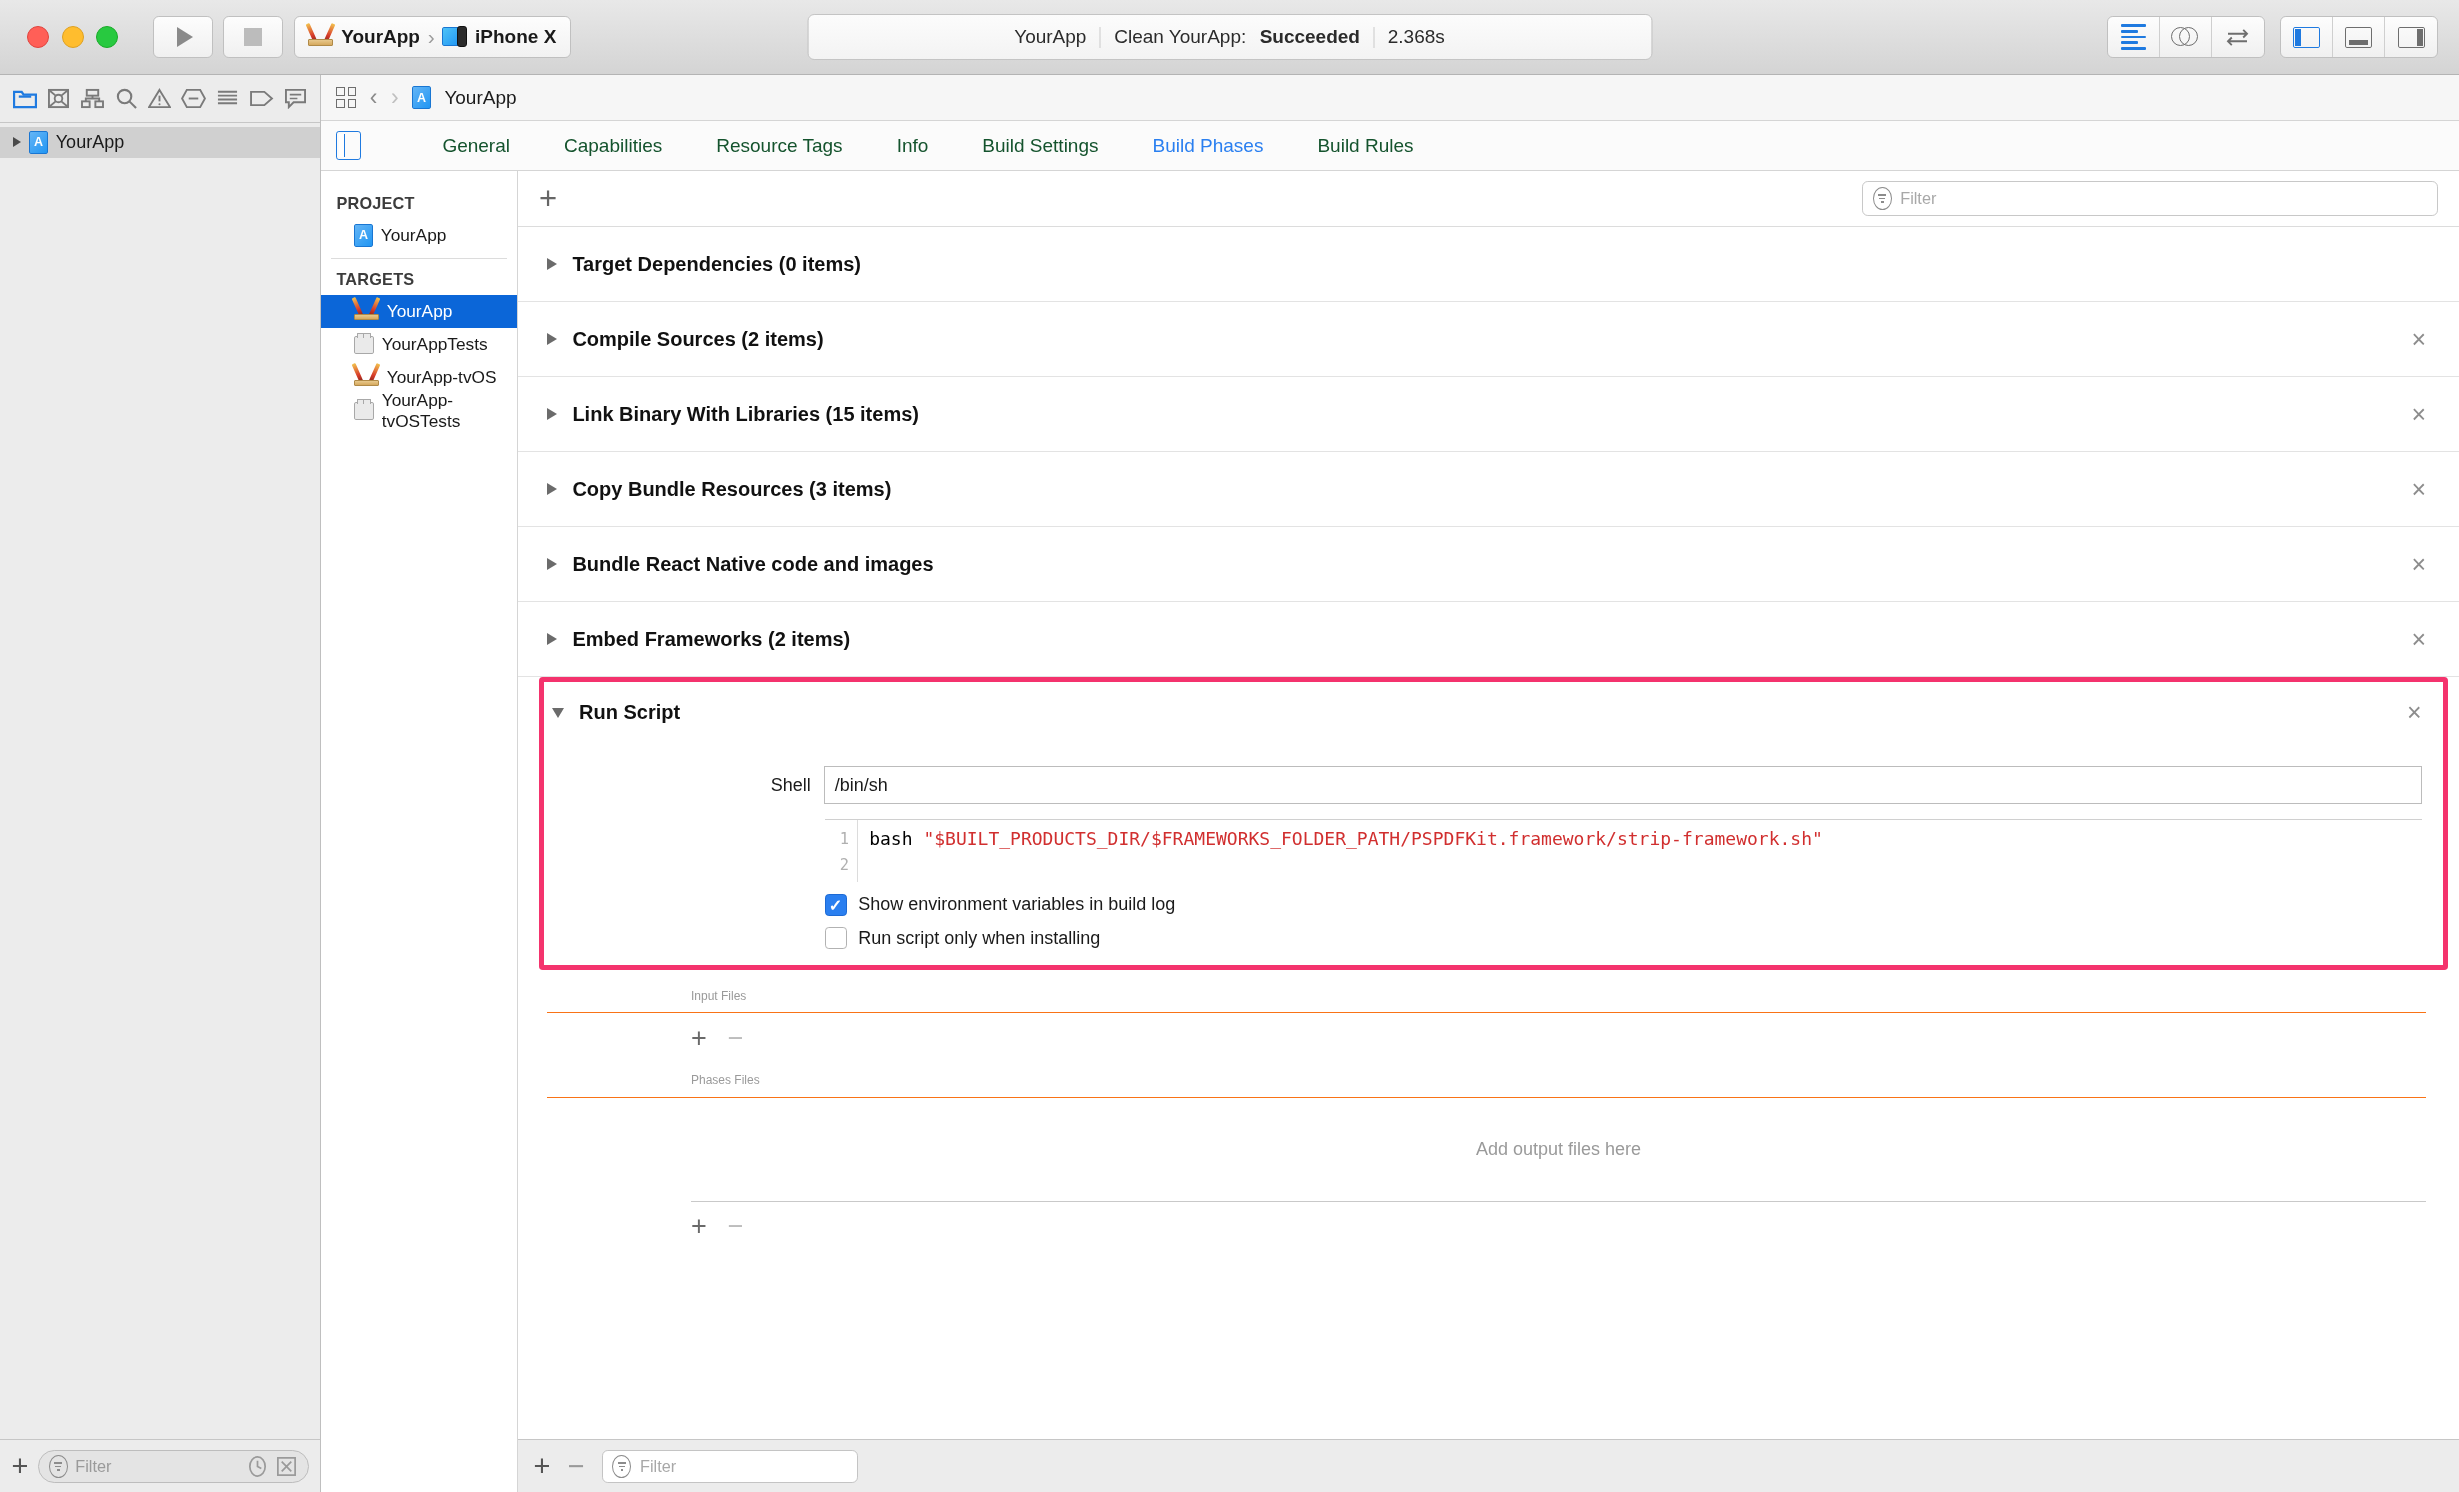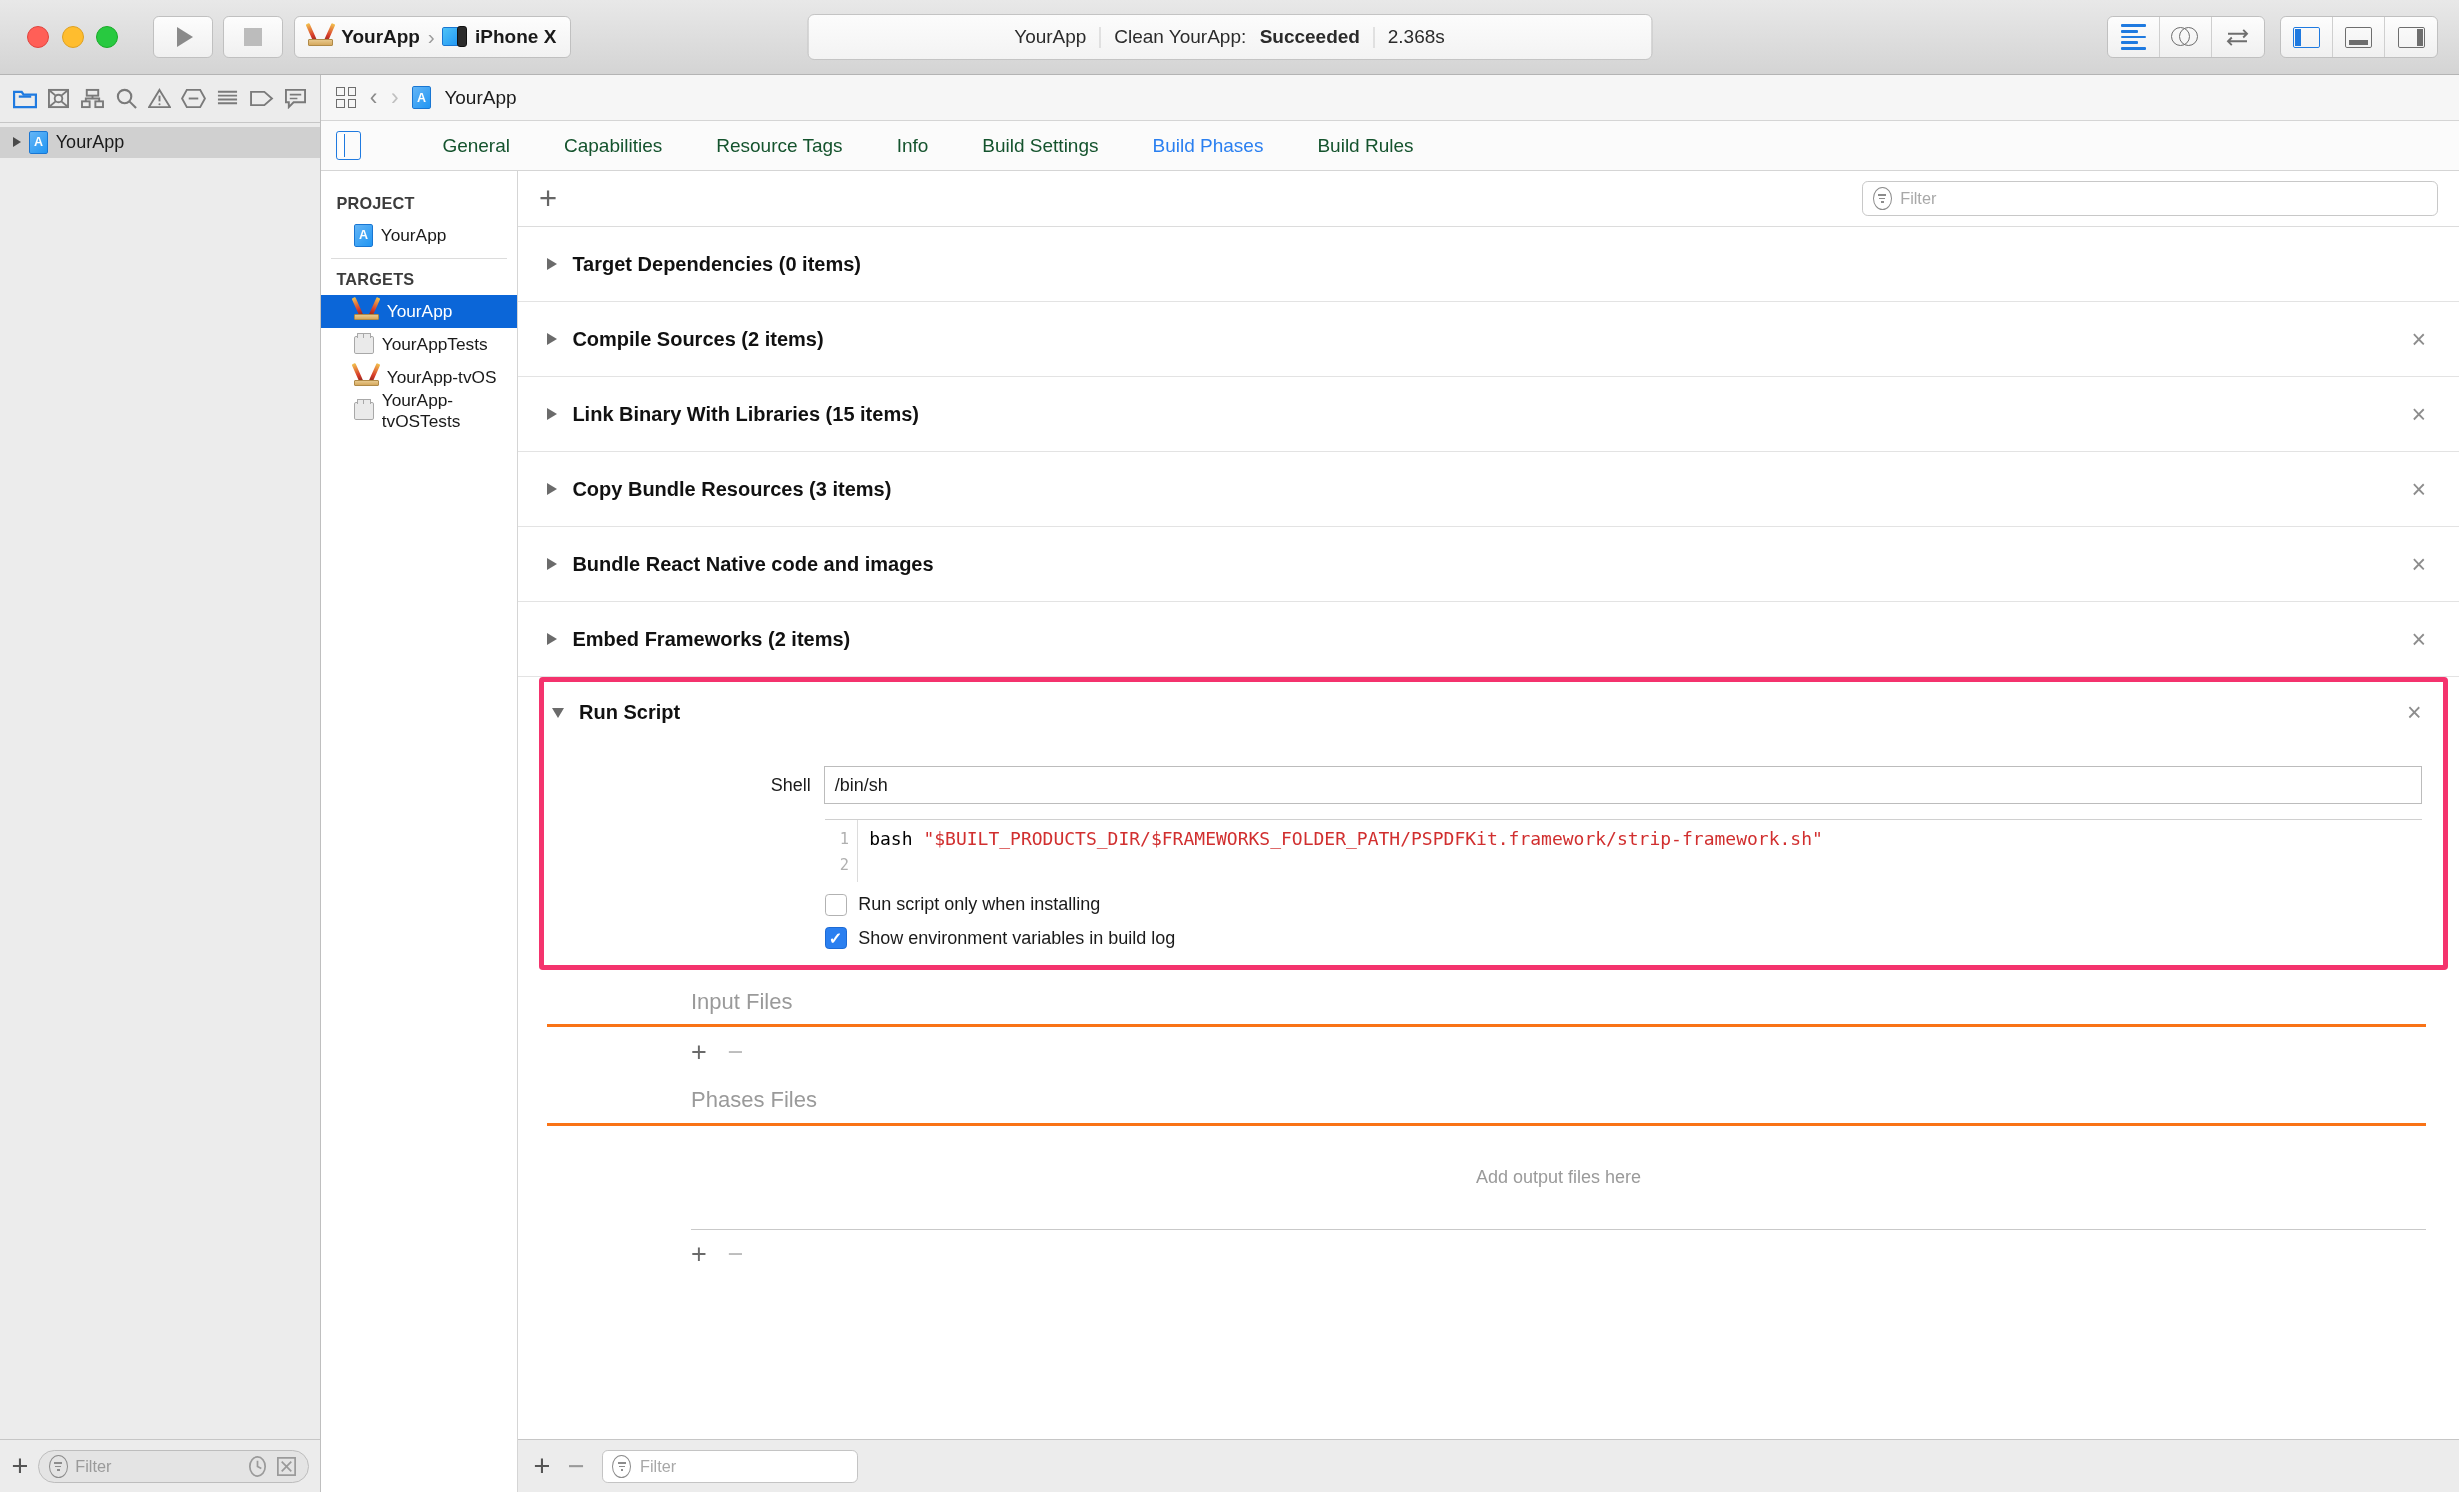--- a/index.html
+++ b/index.html
@@ -350,22 +350,22 @@
     display: flex; align-items: center; justify-content: center;
   }
   .cbox.on { background: #2a7ff0; border-color: #1d6ad4; }
   .cbox.on::after {
     content: '✓'; color: #fff; font-size: 16.3px; line-height: 1; font-weight: 700;
   }
   .chk-label { font-size: 18px; color: #1a1a1a; }
 
   .files-block { padding: 0 33px 0 29px; }
   .files-head {
-    font-size: 22px; color: #9a9a9a; padding: 19px 0 9.6px 144px;
-    border-bottom: 3px solid #f97316;
+    font-size: 12px; color: #9a9a9a; padding: 19px 0 9.6px 144px;
+    border-bottom: 1px solid #f97316;
   }
   .files-drop {
     height: 104px; display: flex; align-items: center; justify-content: center;
     font-size: 18px; color: #9a9a9a;
     border-bottom: 1px solid #c9c9c9;
     margin-left: 144px;
   }
   .files-ctrls {
     display: flex; align-items: center; gap: 21px;
     padding: 9.6px 0 13.4px 144px;
@@ -694,26 +694,26 @@
 
               <div class="code-area">
                 <div class="gutter">
                   <div>1</div>
                   <div>2</div>
                 </div>
                 <div class="code-lines"><span>bash </span><span class="code-str">"$BUILT_PRODUCTS_DIR/$FRAMEWORKS_FOLDER_PATH/PSPDFKit.framework/strip-framework.sh"</span></div>
               </div>
 
               <div class="chk-row">
+                <span class="cbox on"></span>
+                <span class="chk-label">Show environment variables in build log</span>
+              </div>
+              <div class="chk-row">
                 <span class="cbox"></span>
                 <span class="chk-label">Run script only when installing</span>
-              </div>
-              <div class="chk-row">
-                <span class="cbox on"></span>
-                <span class="chk-label">Show environment variables in build log</span>
               </div>
             </div>
           </div>
 
           <div class="files-block">
             <div class="files-head">Input Files</div>
             <div class="files-ctrls">
               <span>+</span>
               <span class="dim">−</span>
             </div>

